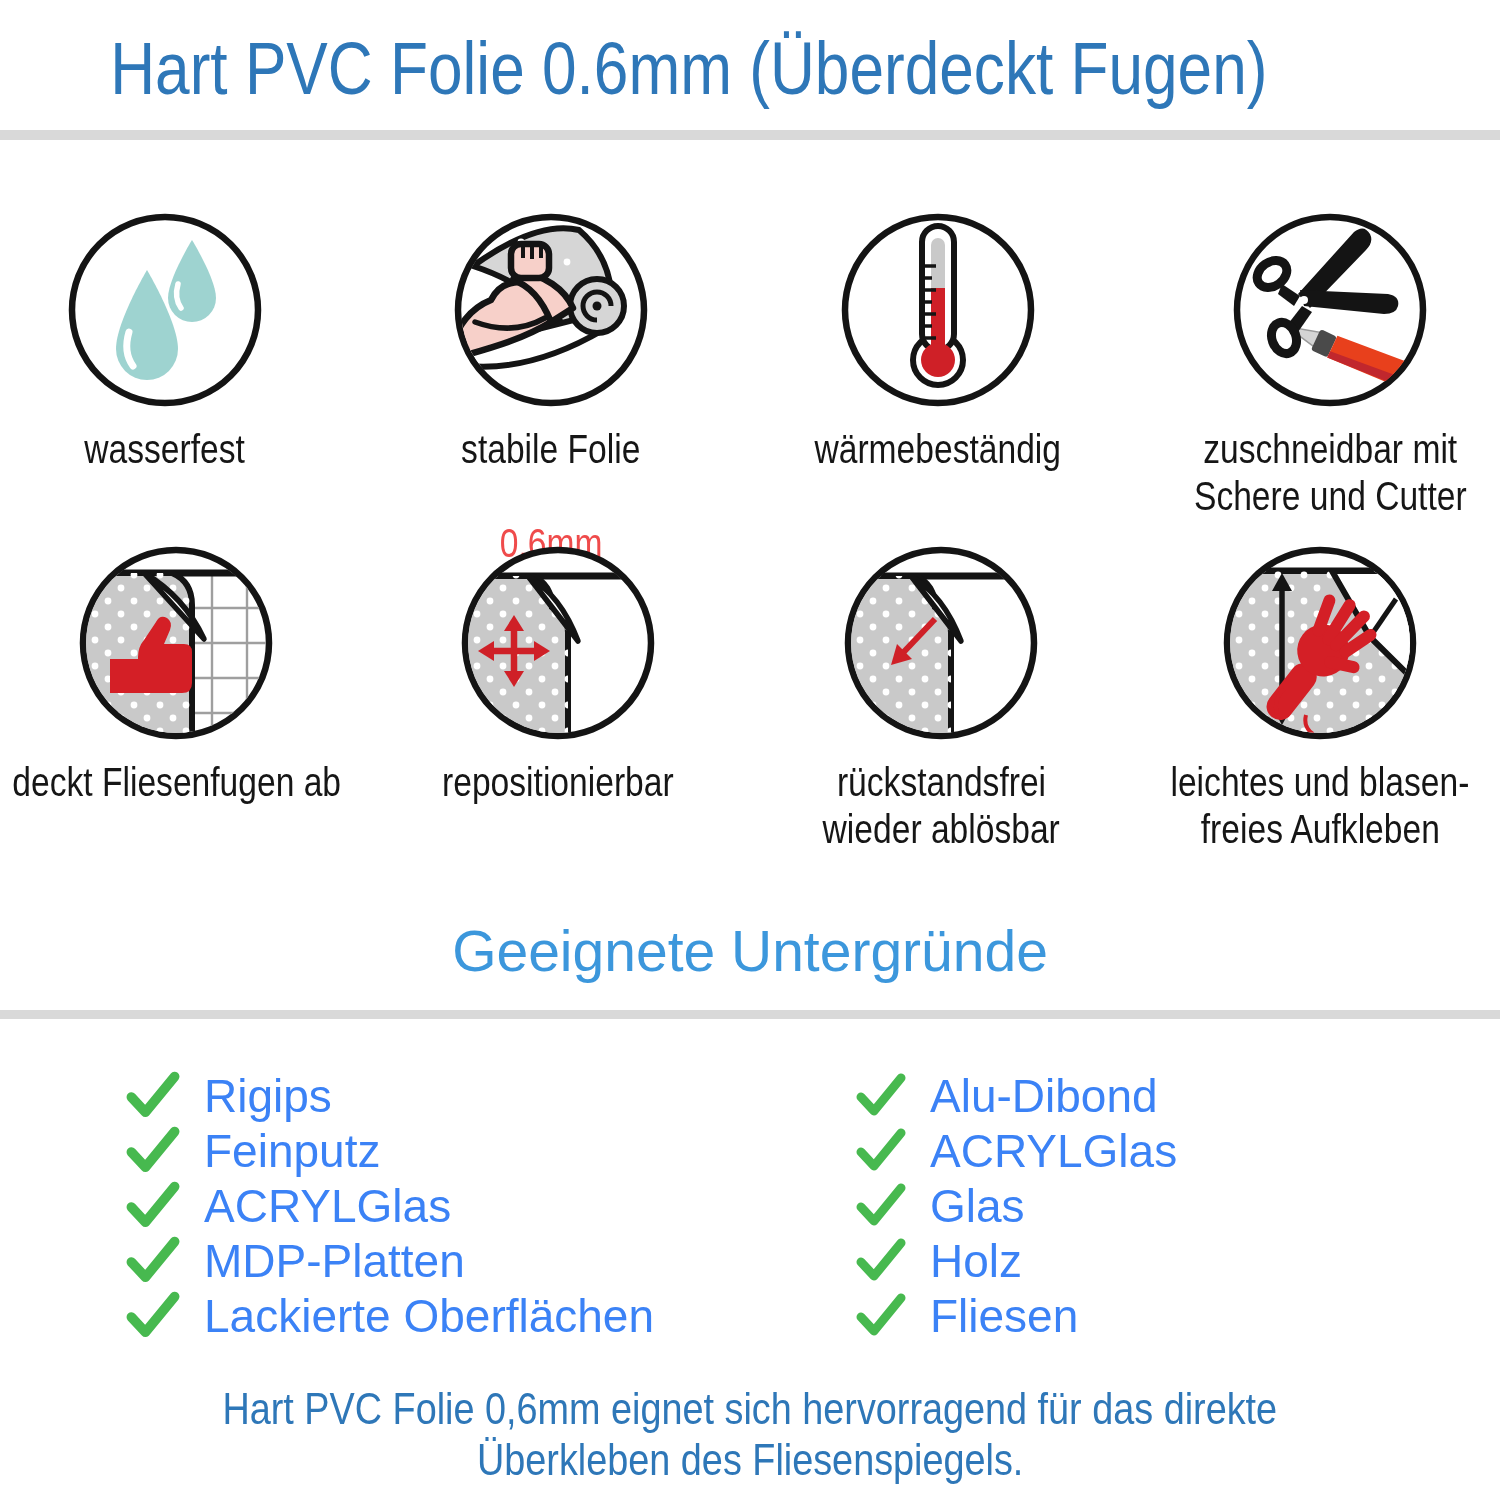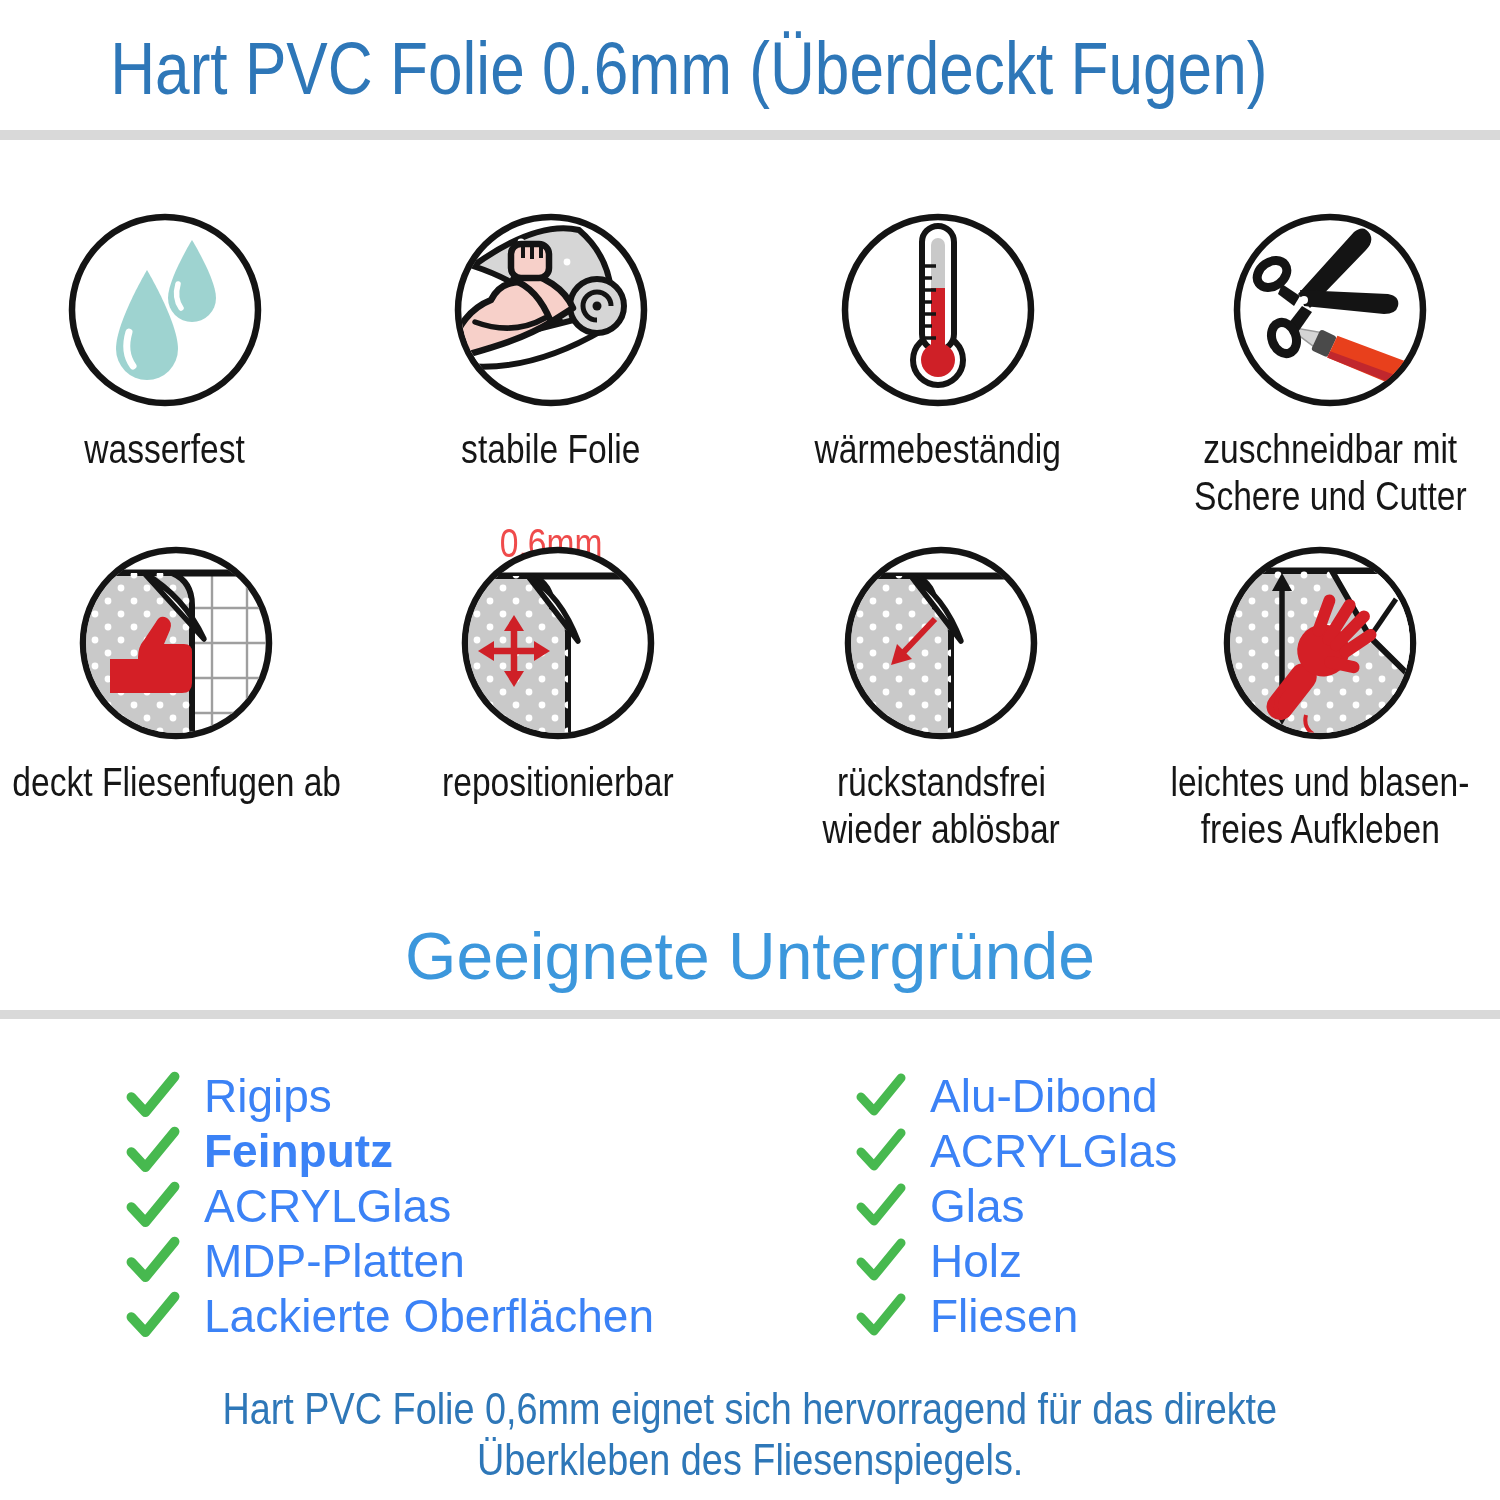--- a/index.html
+++ b/index.html
@@ -10,21 +10,21 @@
   #bar-top{top:130px;height:10px;}
   #bar-mid{top:1010px;height:9px;}
   #title{position:absolute;top:26px;left:0;width:1376px;text-align:center;
          font-size:74px;color:#2e77b8;}
   .feature{position:absolute;width:390px;text-align:center;}
   .feature svg{display:block;margin:0 auto;}
   .flabel{font-size:40px;line-height:47px;color:#161616;margin-top:0;}
   .flabel-first{margin-top:16px;}
   .fsub{font-size:40px;line-height:47px;color:#ef4b4b;}
   #substrates-heading{position:absolute;top:918px;left:0;width:1500px;text-align:center;
-         font-size:66px;color:#3c97dc;}
+         font-size:57px;color:#3c97dc;}
   .check-item{position:absolute;display:flex;align-items:center;height:56px;}
   .check-item svg{flex:0 0 auto;}
   .check-item span{font-size:46px;color:#3b82f6;margin-left:24px;white-space:nowrap;}
   #footer{position:absolute;top:1383px;left:0;width:1500px;text-align:center;
           font-size:45px;line-height:51px;color:#2e77b8;}
   .hidden-defs{position:absolute;width:0;height:0;}
 </style>
 </head>
 <body>
 
@@ -232,21 +232,21 @@
 
   <div id="substrates-heading"><span>Geeignete Untergründe</span></div>
   <div id="bar-mid" class="bar"></div>
 
   <div class="check-item" style="left:126px;top:1068px;">
     <svg width="54" height="54" viewBox="0 0 50 50">
         <path d="M5,26 L18,40 L45,7" fill="none" stroke="#47b94f" stroke-width="9" stroke-linecap="round" stroke-linejoin="round"></path>
       </svg>
     <span>Rigips</span>
   </div>
-  <div class="check-item" style="left:126px;top:1123px;font-weight:bold;">
+  <div class="check-item" style="left:126px;top:1123px;">
     <svg width="54" height="54" viewBox="0 0 50 50">
         <path d="M5,26 L18,40 L45,7" fill="none" stroke="#47b94f" stroke-width="9" stroke-linecap="round" stroke-linejoin="round"></path>
       </svg>
     <span>Feinputz</span>
   </div>
   <div class="check-item" style="left:126px;top:1178px;">
     <svg width="54" height="54" viewBox="0 0 50 50">
         <path d="M5,26 L18,40 L45,7" fill="none" stroke="#47b94f" stroke-width="9" stroke-linecap="round" stroke-linejoin="round"></path>
       </svg>
     <span>ACRYLGlas</span>

